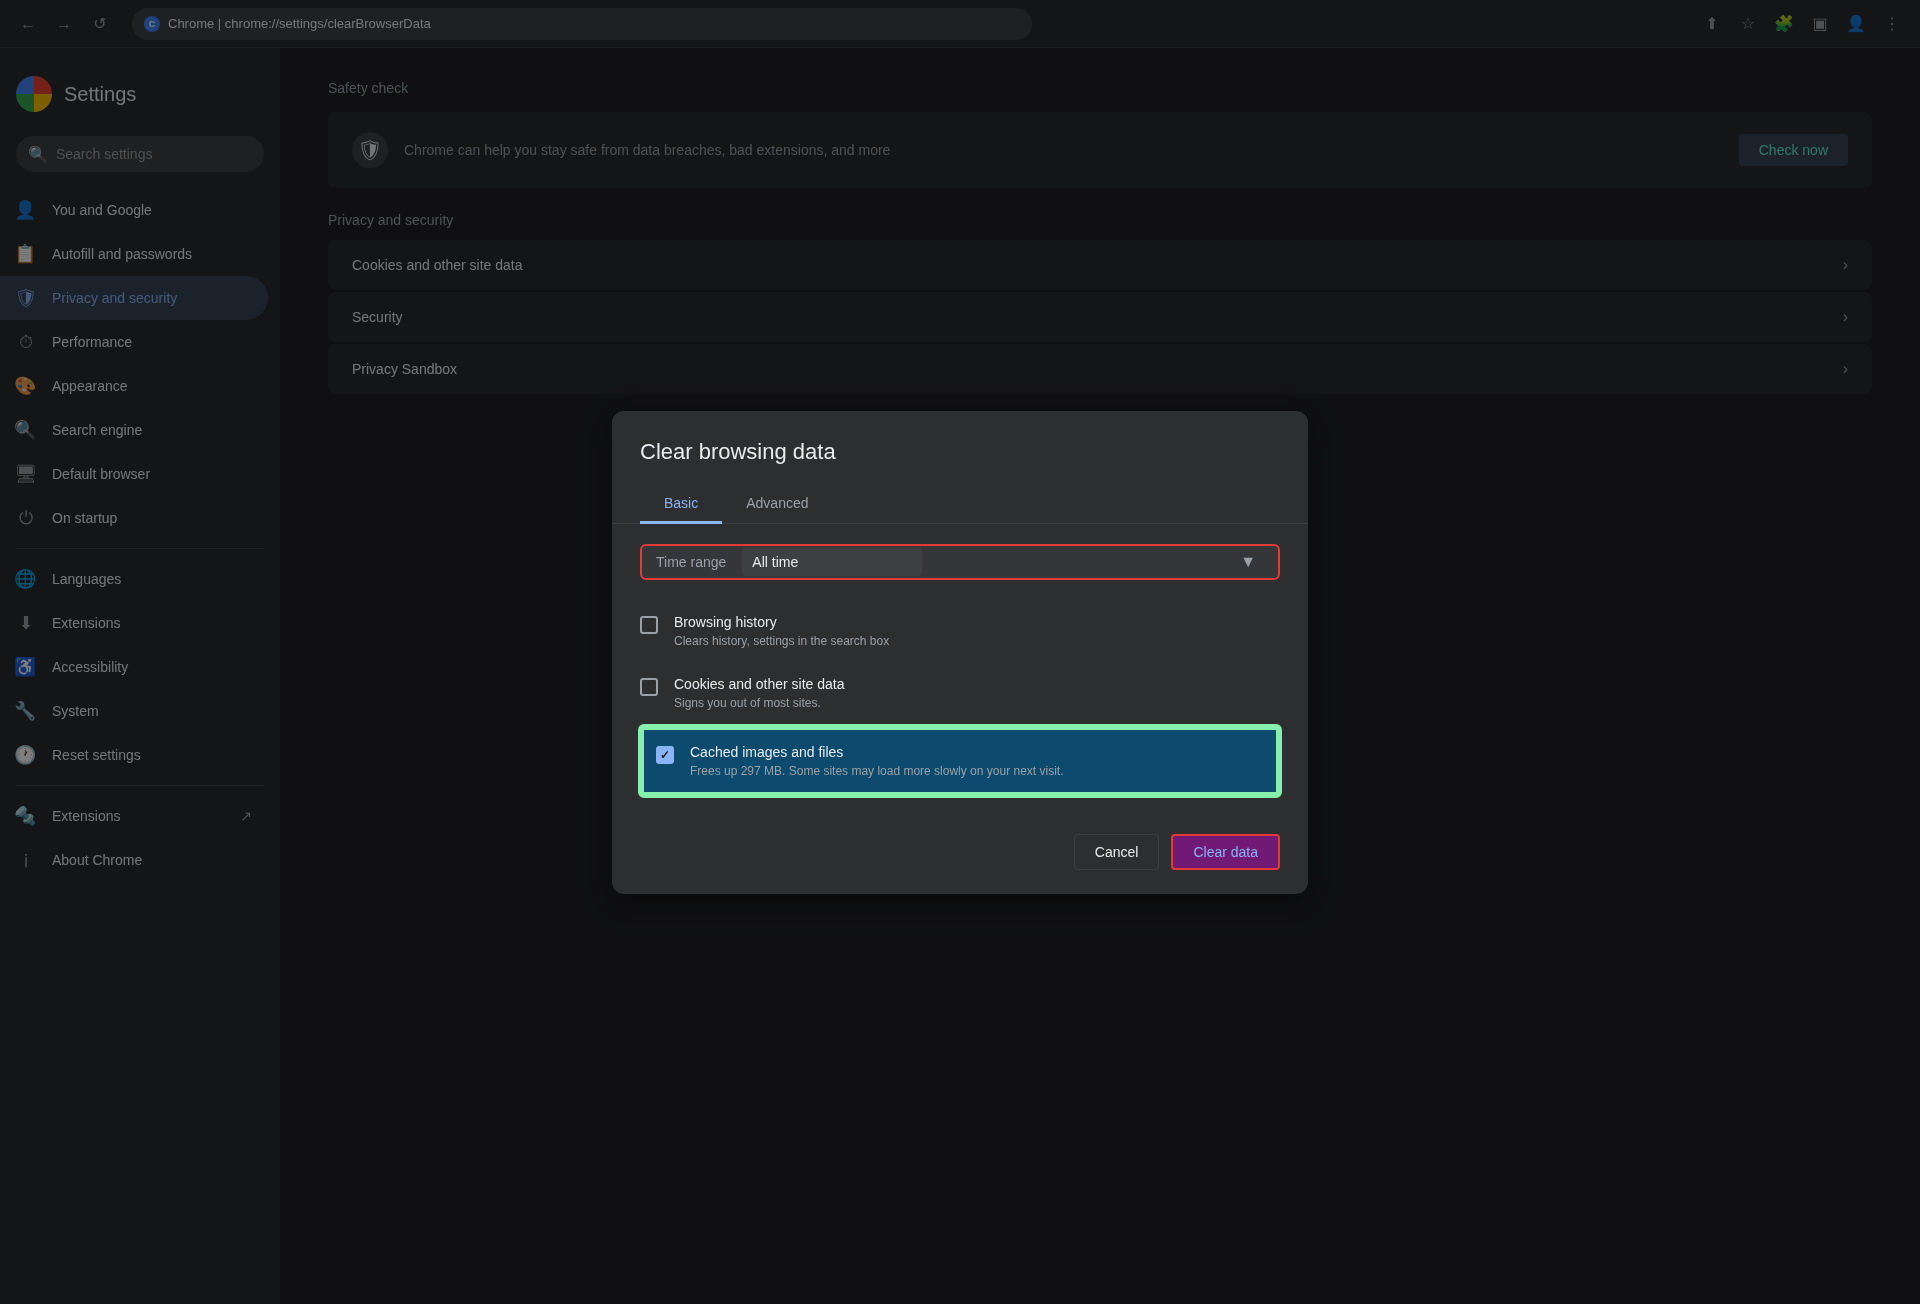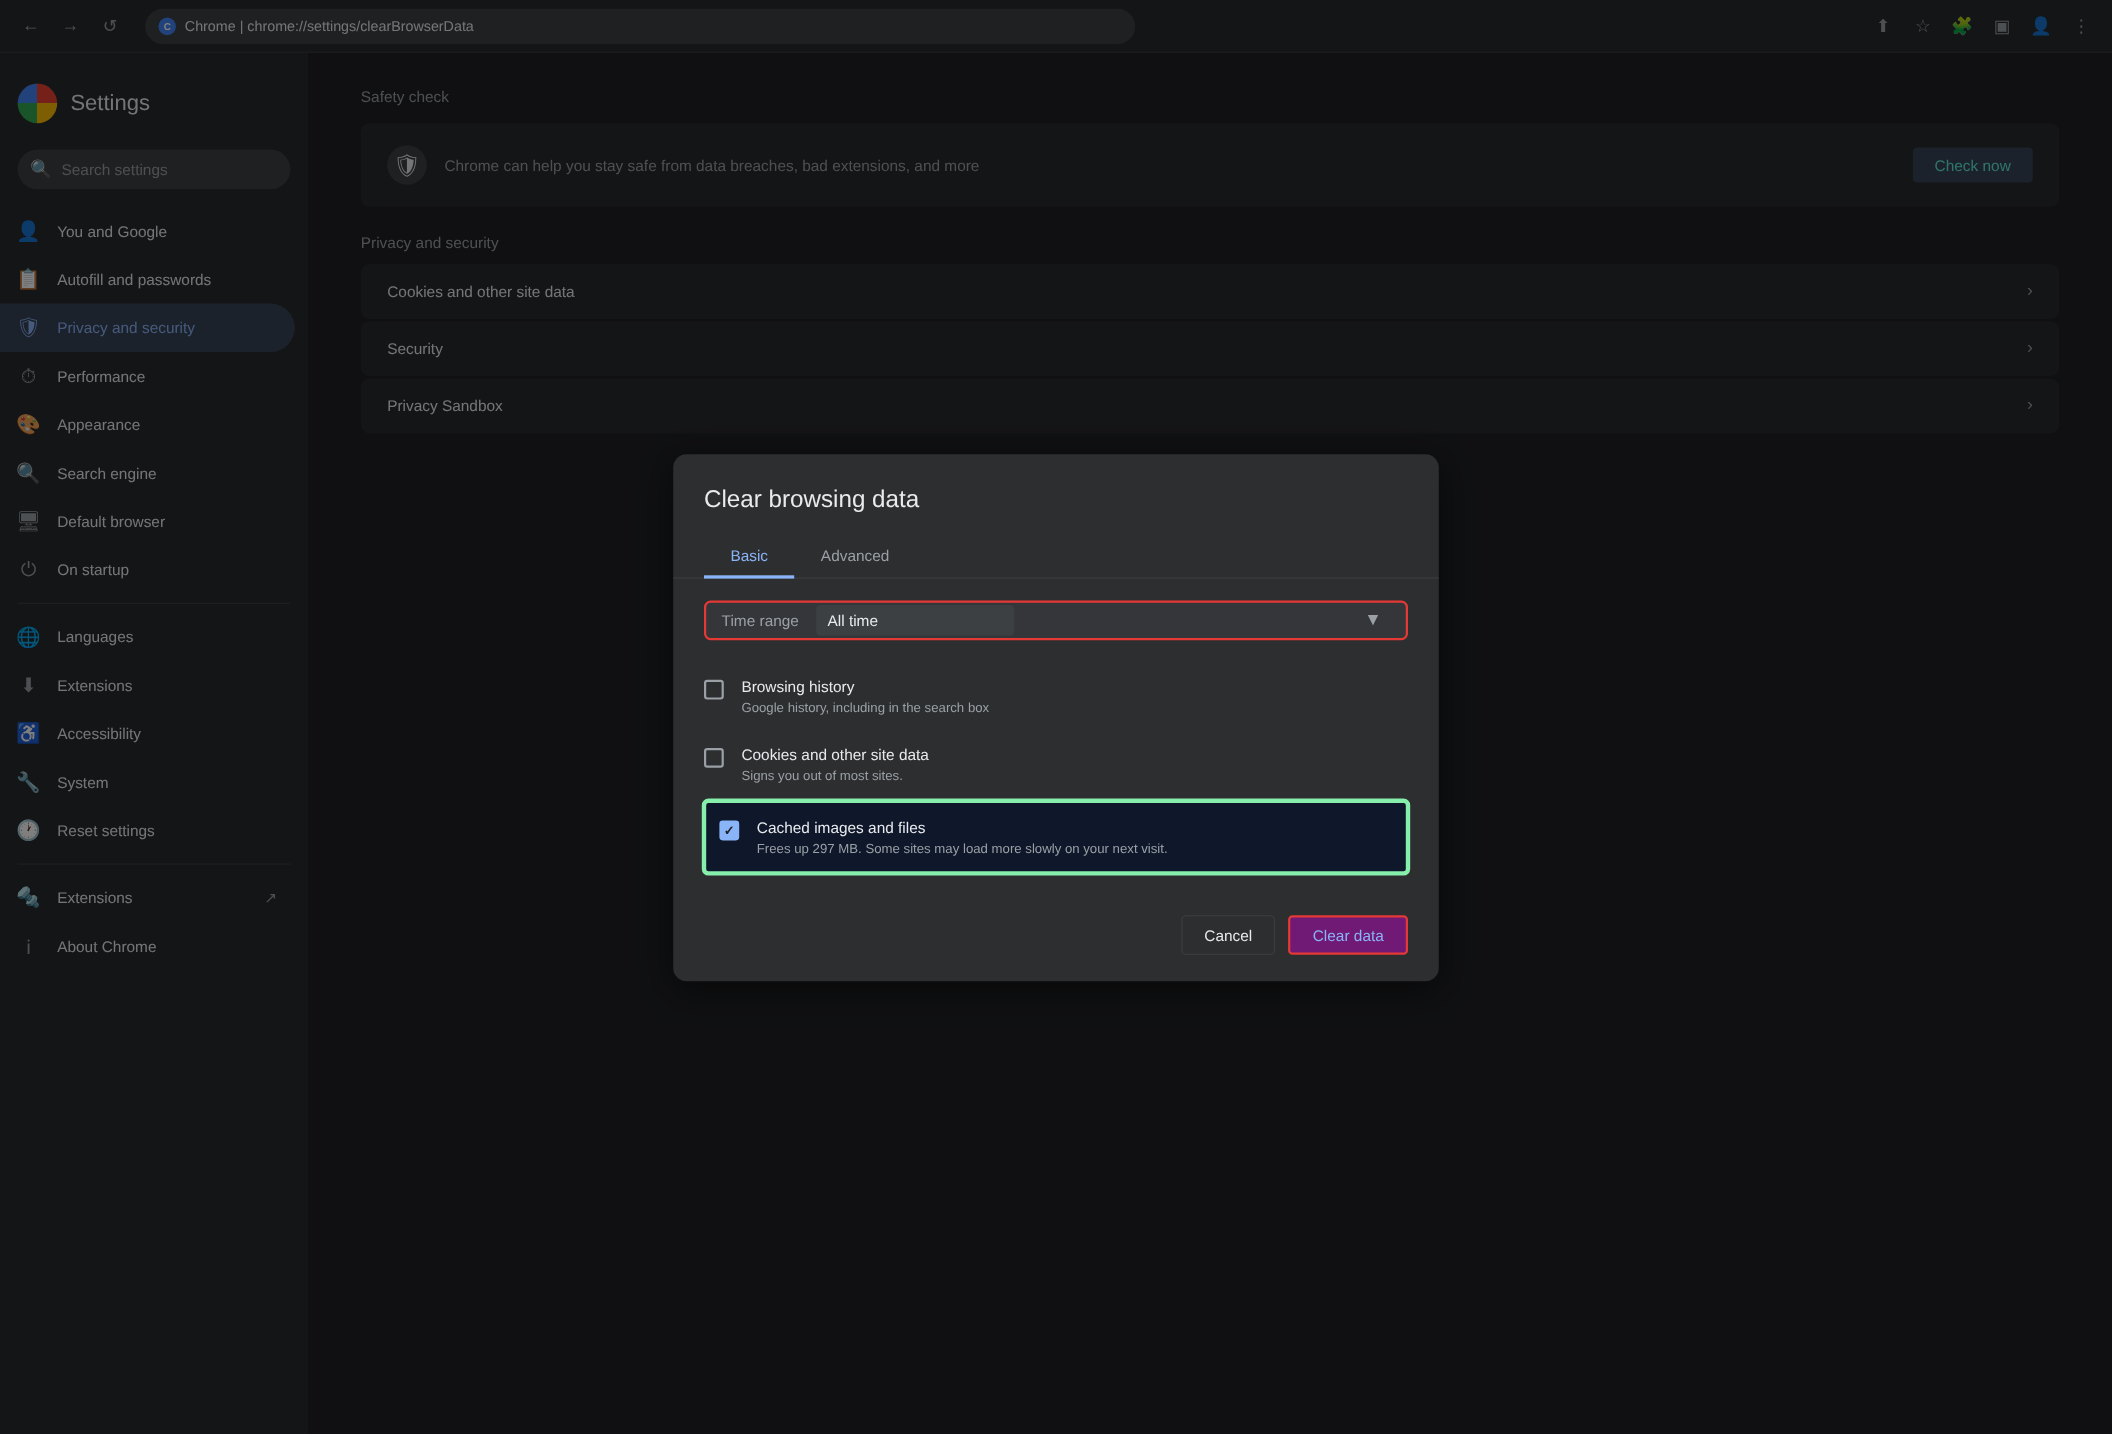--- a/index.html
+++ b/index.html
@@ -347,23 +347,23 @@
 
     
     .checkbox-item {
       display: flex;
       align-items: flex-start;
       gap: 16px;
       padding: 14px 0;
       border-radius: 6px;
     }
     .checkbox-item.highlighted {
-      border: 4px solid #86efac;
+      border: 6px solid #86efac;
       padding: 14px 12px;
-      background: #0f172a;
+      background: #0c4a6e;
       border-radius: 6px;
       margin-left: -2px;
       margin-right: -2px;
     }
     .checkbox-wrapper {
       margin-top: 2px;
       flex-shrink: 0;
     }
     .checkbox-custom {
       width: 18px;
@@ -573,21 +573,21 @@
           <span class="select-arrow">▼</span>
         </div>
       </div>
 
       <div class="checkbox-item">
         <div class="checkbox-wrapper">
           <div class="checkbox-custom"></div>
         </div>
         <div class="checkbox-content">
           <div class="checkbox-title">Browsing history</div>
-          <div class="checkbox-desc">Google history, including in the search box</div>
+          <div class="checkbox-desc">Clears history, settings in the search box</div>
         </div>
       </div>
 
       <div class="checkbox-item">
         <div class="checkbox-wrapper">
           <div class="checkbox-custom"></div>
         </div>
         <div class="checkbox-content">
           <div class="checkbox-title">Cookies and other site data</div>
           <div class="checkbox-desc">Signs you out of most sites.</div>

